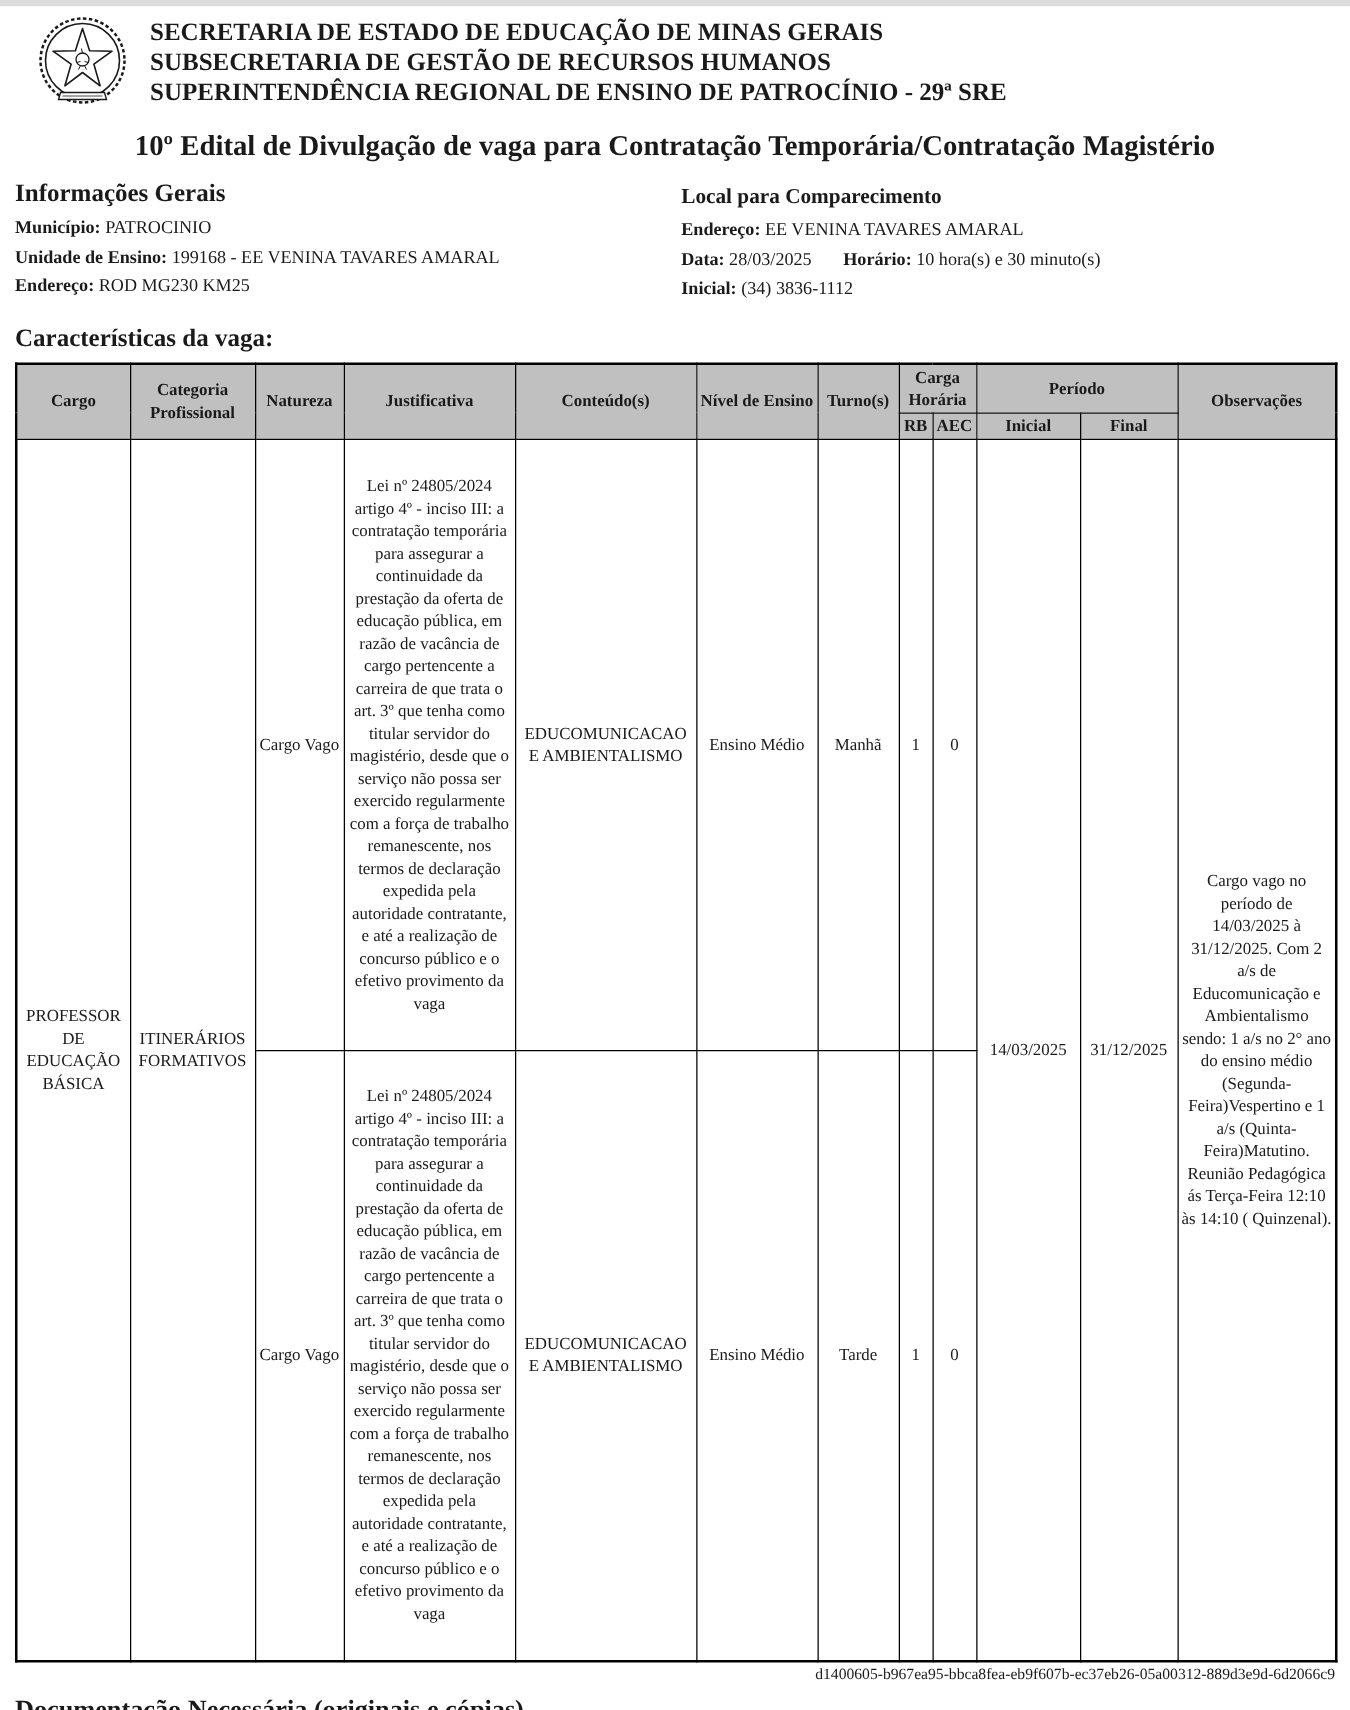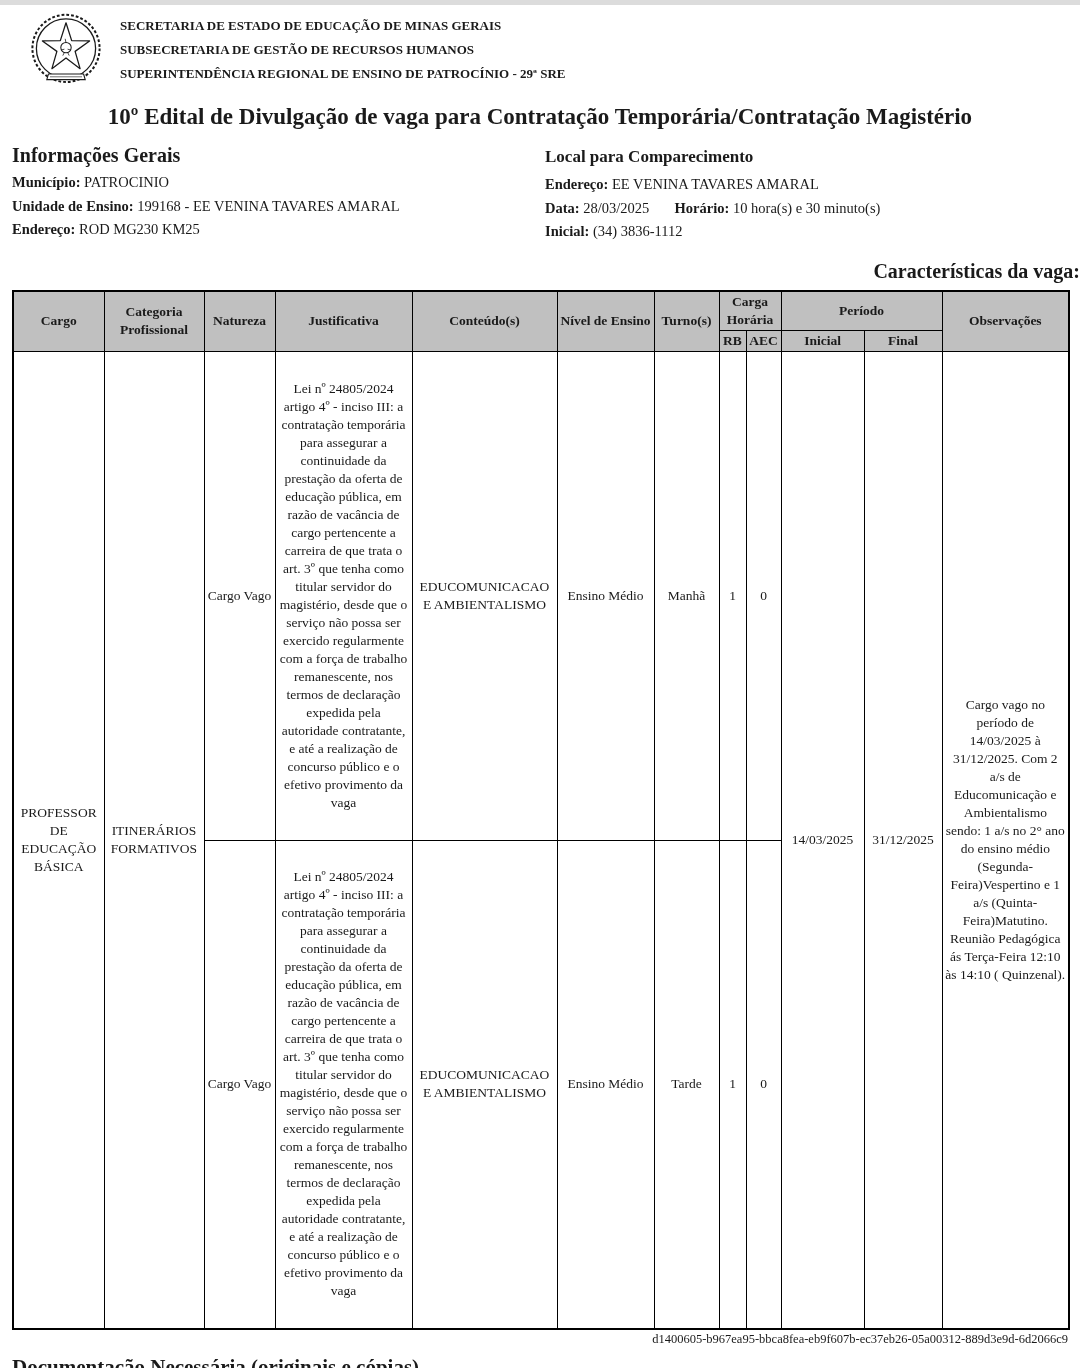--- a/index.html
+++ b/index.html
@@ -10,40 +10,40 @@
     color: #1a1a1a;
     font-family: "Liberation Serif", "DejaVu Serif", serif;
     overflow: hidden;
   }
   .topband { height: 5px; background: #dcdcdc; }
 
   
   .doc-header { display: flex; align-items: center; gap: 14px; padding: 4px 0 0 26px; }
   .logo-wrap { width: 80px; height: 82px; flex: 0 0 auto; }
   .logo-wrap svg { width: 80px; height: 82px; display: block; }
-  .header-lines { font-weight: bold; font-size: 13px; line-height: 24px; }
+  .header-lines { font-weight: bold; font-size: 20px; line-height: 24px; }
 
   
   .doc-title {
     text-align: center; font-weight: bold; font-size: 23px;
     margin: 13px 10px 0 10px;
   }
 
   
   .info-section { display: flex; padding: 0 12px; margin-top: 14px; }
   .info-col-left  { width: 533px; }
   .info-col-right { flex: 1; }
   .info-h1 { font-size: 20px; font-weight: bold; margin: 0 16px 8px 0; }
   .info-h2 { font-size: 17px; font-weight: bold; margin: 3px 0 10px 0; }
   .info-line { font-size: 14.5px; margin-bottom: 9px; line-height: 14.5px; }
   .info-line .lbl { font-weight: bold; }
   .pair-gap { display: inline-block; width: 18px; }
 
   
-  .table-heading { font-size: 20px; font-weight: bold; margin: 12px 0 7px 12px; text-align: right; }
+  .table-heading { font-size: 20px; font-weight: bold; margin: 12px 0 7px 12px; }
 
   
   table.vaga {
     border-collapse: collapse; table-layout: fixed;
     width: 1056px; margin: 0 12px;
     border: 2px solid #000;
   }
   table.vaga th, table.vaga td {
     border: 1px solid #000;
     font-size: 13.5px; line-height: 18px;

